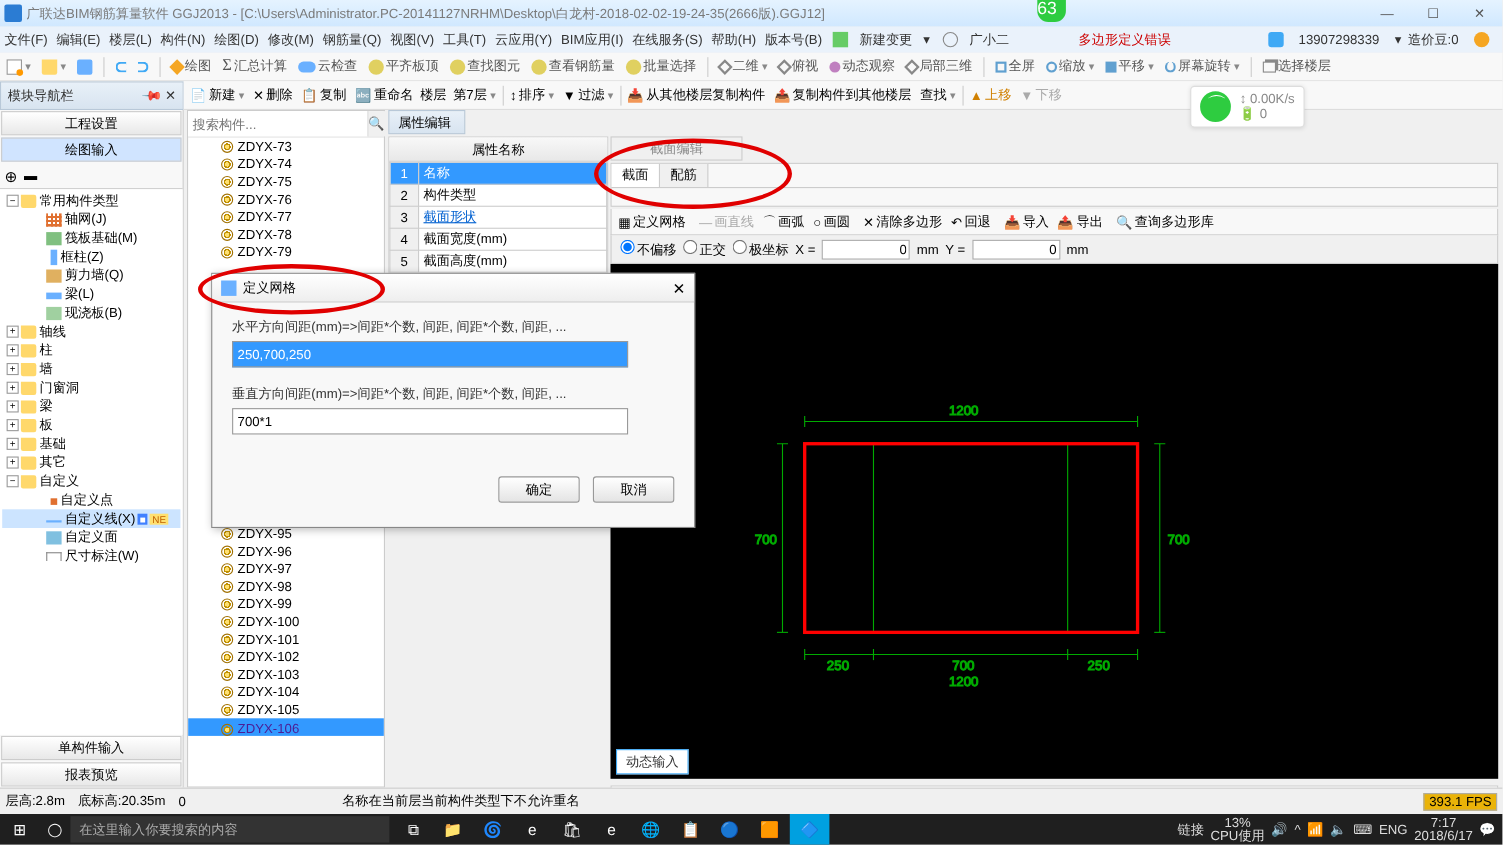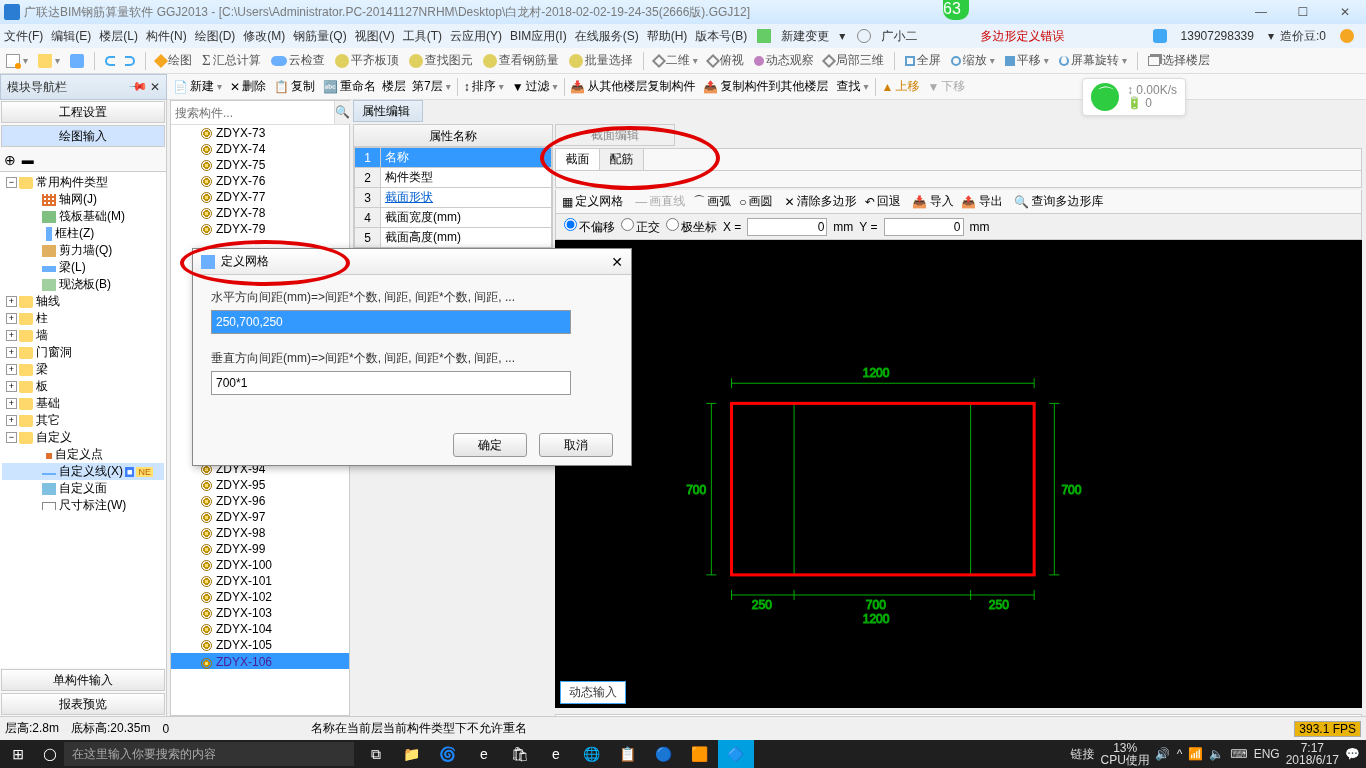--- a/index.html
+++ b/index.html
@@ -94,21 +94,21 @@
 .canvas-status .coord { width: 100px; padding: 0 4px; border-right: 1px solid #ccc; }
 .canvas-status .prompt { padding: 0 8px; }
 .dialog { position: absolute; left: 192px; top: 248px; width: 440px; background: #f8f8f8; border: 1px solid #888; box-shadow: 2px 2px 8px rgba(0,0,0,0.3); z-index: 100; }
 .dialog-title { height: 26px; background: linear-gradient(#fff,#eee); display: flex; align-items: center; padding: 0 8px; border-bottom: 1px solid #ccc; }
 .dialog-title .ico { width: 14px; height: 14px; background: #6ab0ff; margin-right: 6px; }
 .dialog-title .cls { margin-left: auto; font-family: Arial; font-size: 14px; }
 .dialog-body { padding: 14px 18px; }
 .dialog-body .lbl { margin-bottom: 4px; color: #333; }
 .dialog-body input { width: 360px; height: 24px; border: 1px solid #999; padding: 0 4px; margin-bottom: 16px; }
 .dialog-body input.sel { background: #3399ff; color: #fff; }
-.dialog-btns { display: flex; justify-content: flex-end; gap: 12px; padding: 8px 18px 8px; }
+.dialog-btns { display: flex; justify-content: flex-end; gap: 12px; padding: 8px 18px 22px; }
 .dialog-btns button { width: 74px; height: 24px; background: linear-gradient(#fff,#e4e4e4); border: 1px solid #999; border-radius: 3px; cursor: pointer; }
 .status-bar { position: absolute; left: 0; right: 0; bottom: 28px; height: 24px; background: #f0f0f0; border-top: 1px solid #ccc; display: flex; align-items: center; padding: 0 5px; gap: 12px; }
 .status-bar .fps { margin-left: auto; border: 1px solid #aaa; padding: 0 4px; background: #eab308; }
 .task-bar { position: absolute; left: 0; right: 0; bottom: 0; height: 28px; background: #1f1f1f; display: flex; align-items: center; color: #fff; }
 .task-bar .winstart { width: 36px; text-align: center; font-size: 14px; }
 .task-bar .cortana { width: 28px; text-align: center; }
 .task-bar .search { flex: 0 0 290px; background: #333; height: 24px; line-height: 24px; padding: 0 8px; color: #aaa; margin-right: 4px; }
 .task-bar .tbicon { width: 36px; height: 28px; text-align: center; line-height: 28px; font-size: 14px; }
 .task-bar .tray { margin-left: auto; display: flex; align-items: center; gap: 6px; padding-right: 6px; font-size: 11px; color: #ddd; }
 .task-bar .tray .block { text-align: center; line-height: 12px; }

